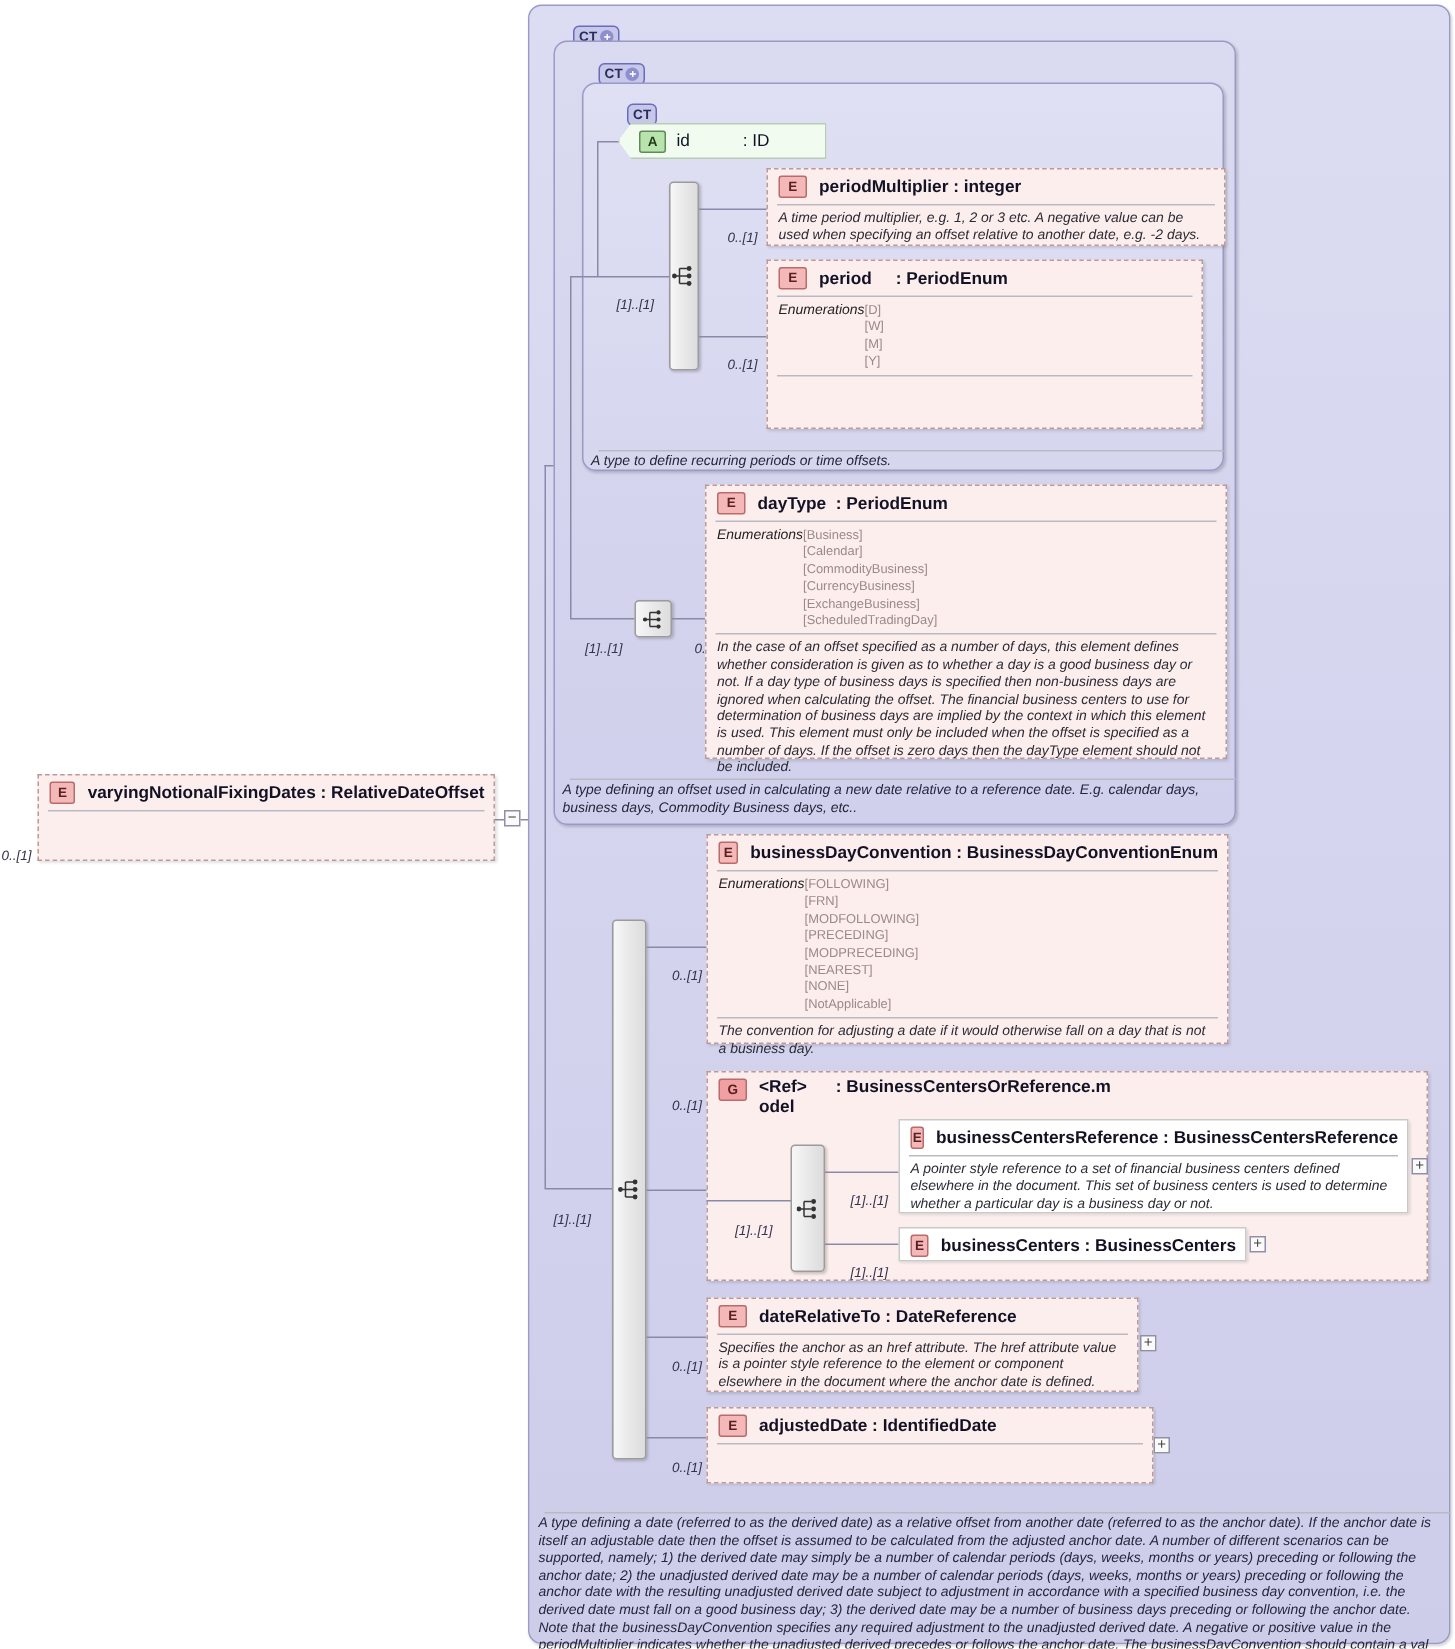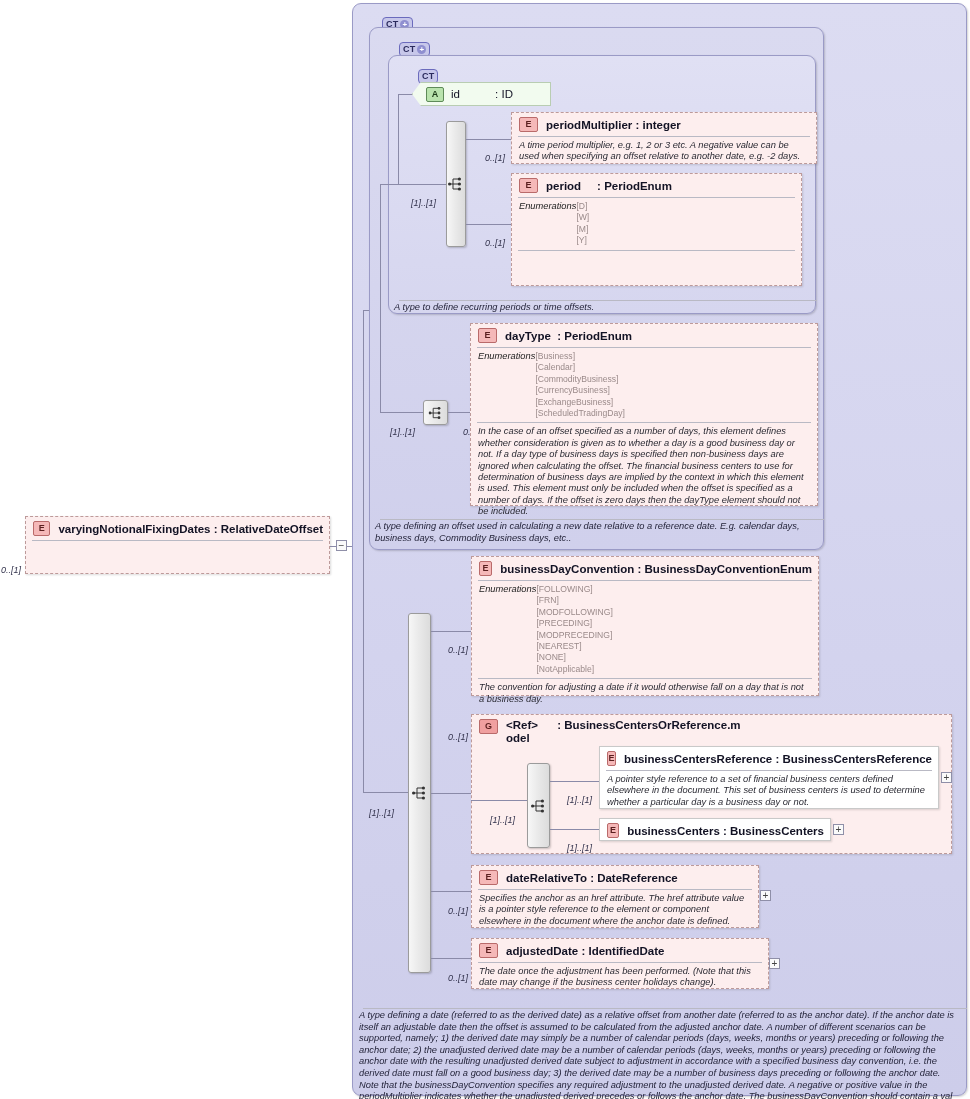--- a/index.html
+++ b/index.html
@@ -313,20 +313,19 @@
 </div>
 
 <div class="abs hline line" style="left:431px;top:958px;width:41px;"></div>
 <div class="card" style="left:448px;top:947px;">0..[1]</div>
 <div class="abs ebox opt" style="left:471px;top:938px;width:298px;height:51px;">
   <div class="e-head">
     <span class="ebadge">E</span>
     <span class="e-title">adjustedDate : IdentifiedDate</span>
   </div>
   <div class="hr"></div>
-  <div class="doc">The date once the adjustment has been performed. (Note that this date may change if the business center holidays change).</div>
 </div>
 <div class="abs pm" style="left:769px;top:958px;">
   <span>+</span>
 </div>
 
 <div class="abs hr" style="left:357px;top:1007px;width:604px;"></div>
 <div class="abs footdoc" style="left:359px;top:1010px;width:600px;">A type defining a date (referred to as the derived date) as a relative offset from another date (referred to as the anchor date). If the anchor date is itself an adjustable date then the offset is assumed to be calculated from the adjusted anchor date. A number of different scenarios can be supported, namely; 1) the derived date may simply be a number of calendar periods (days, weeks, months or years) preceding or following the anchor date; 2) the unadjusted derived date may be a number of calendar periods (days, weeks, months or years) preceding or following the anchor date with the resulting unadjusted derived date subject to adjustment in accordance with a specified business day convention, i.e. the derived date must fall on a good business day; 3) the derived date may be a number of business days preceding or following the anchor date. Note that the businessDayConvention specifies any required adjustment to the unadjusted derived date. A negative or positive value in the periodMultiplier indicates whether the unadjusted derived precedes or follows the anchor date. The businessDayConvention should contain a val</div>
 
 </body></html>

